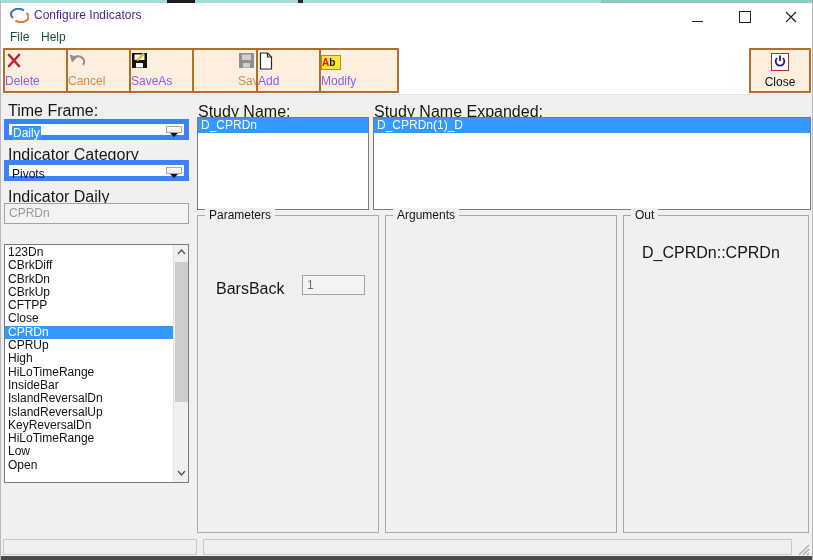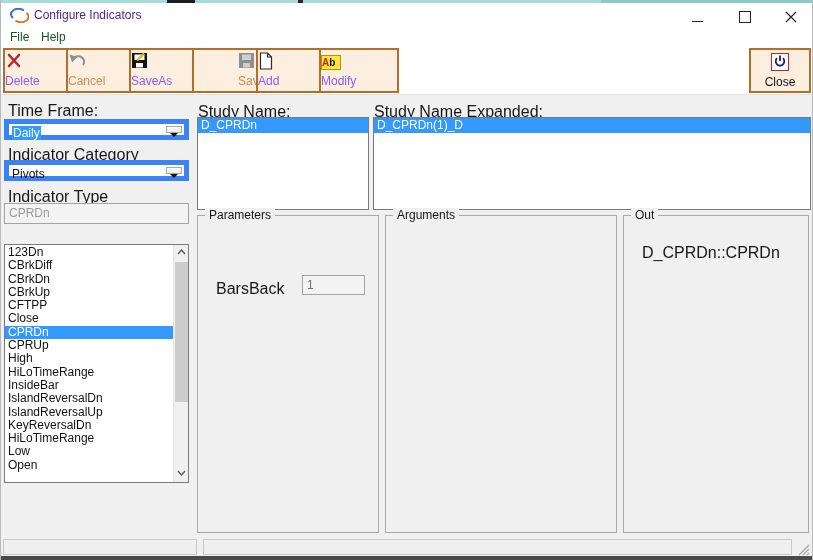--- a/index.html
+++ b/index.html
@@ -180,21 +180,21 @@
       <span class="val sel">Daily</span>
       <span class="dd"></span>
     </div>
 
     <span class="lbl" style="left:7px;top:51px;">Indicator Category</span>
     <div class="combo" style="top:65px;">
       <span class="val">Pivots</span>
       <span class="dd"></span>
     </div>
 
-    <span class="lbl" style="left:7px;top:93px;">Indicator Type</span>
+    <span class="lbl" style="left:7px;top:93px;">Indicator Daily</span>
     <div class="textfield" style="left:3px;top:108px;width:185px;height:21px;">CPRDn</div>
 
     <div class="listbox" id="indicator-list">
       <div id="indicator-rows" style="position:absolute;left:0;top:1px;right:15px;">
           <div class="lrow">123Dn</div>
           <div class="lrow">CBrkDiff</div>
           <div class="lrow">CBrkDn</div>
           <div class="lrow">CBrkUp</div>
           <div class="lrow">CFTPP</div>
           <div class="lrow">Close</div>

